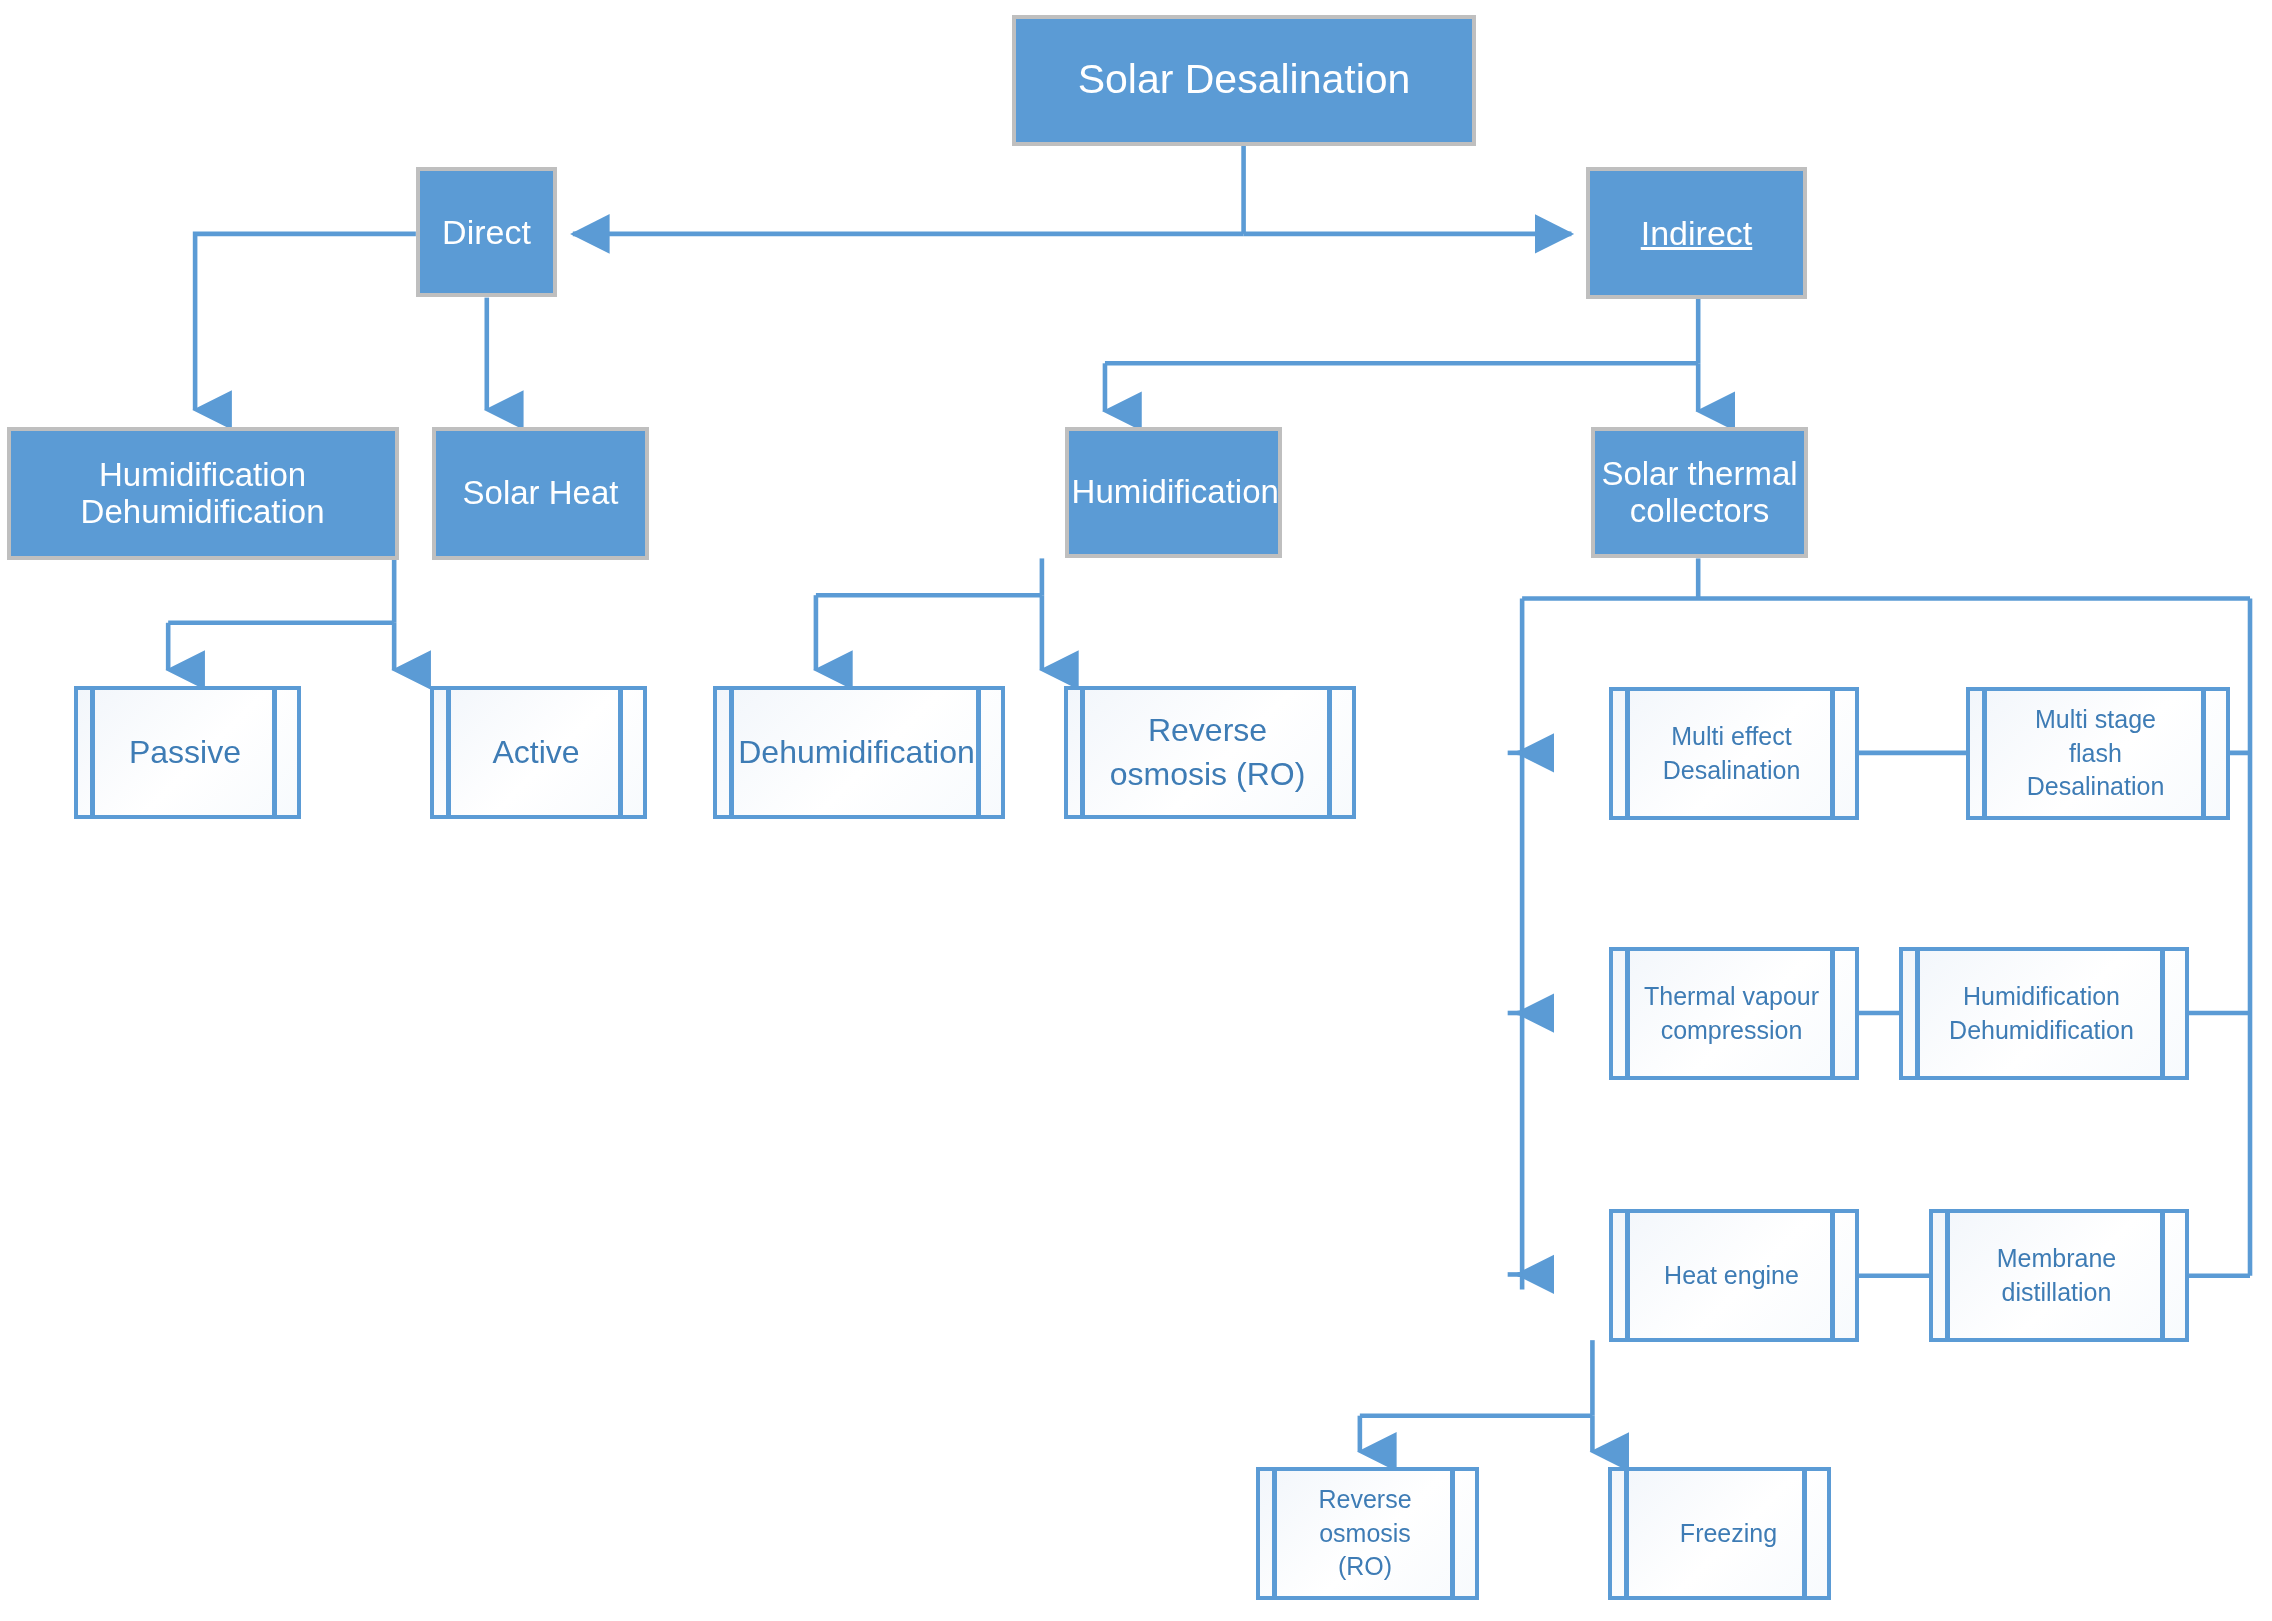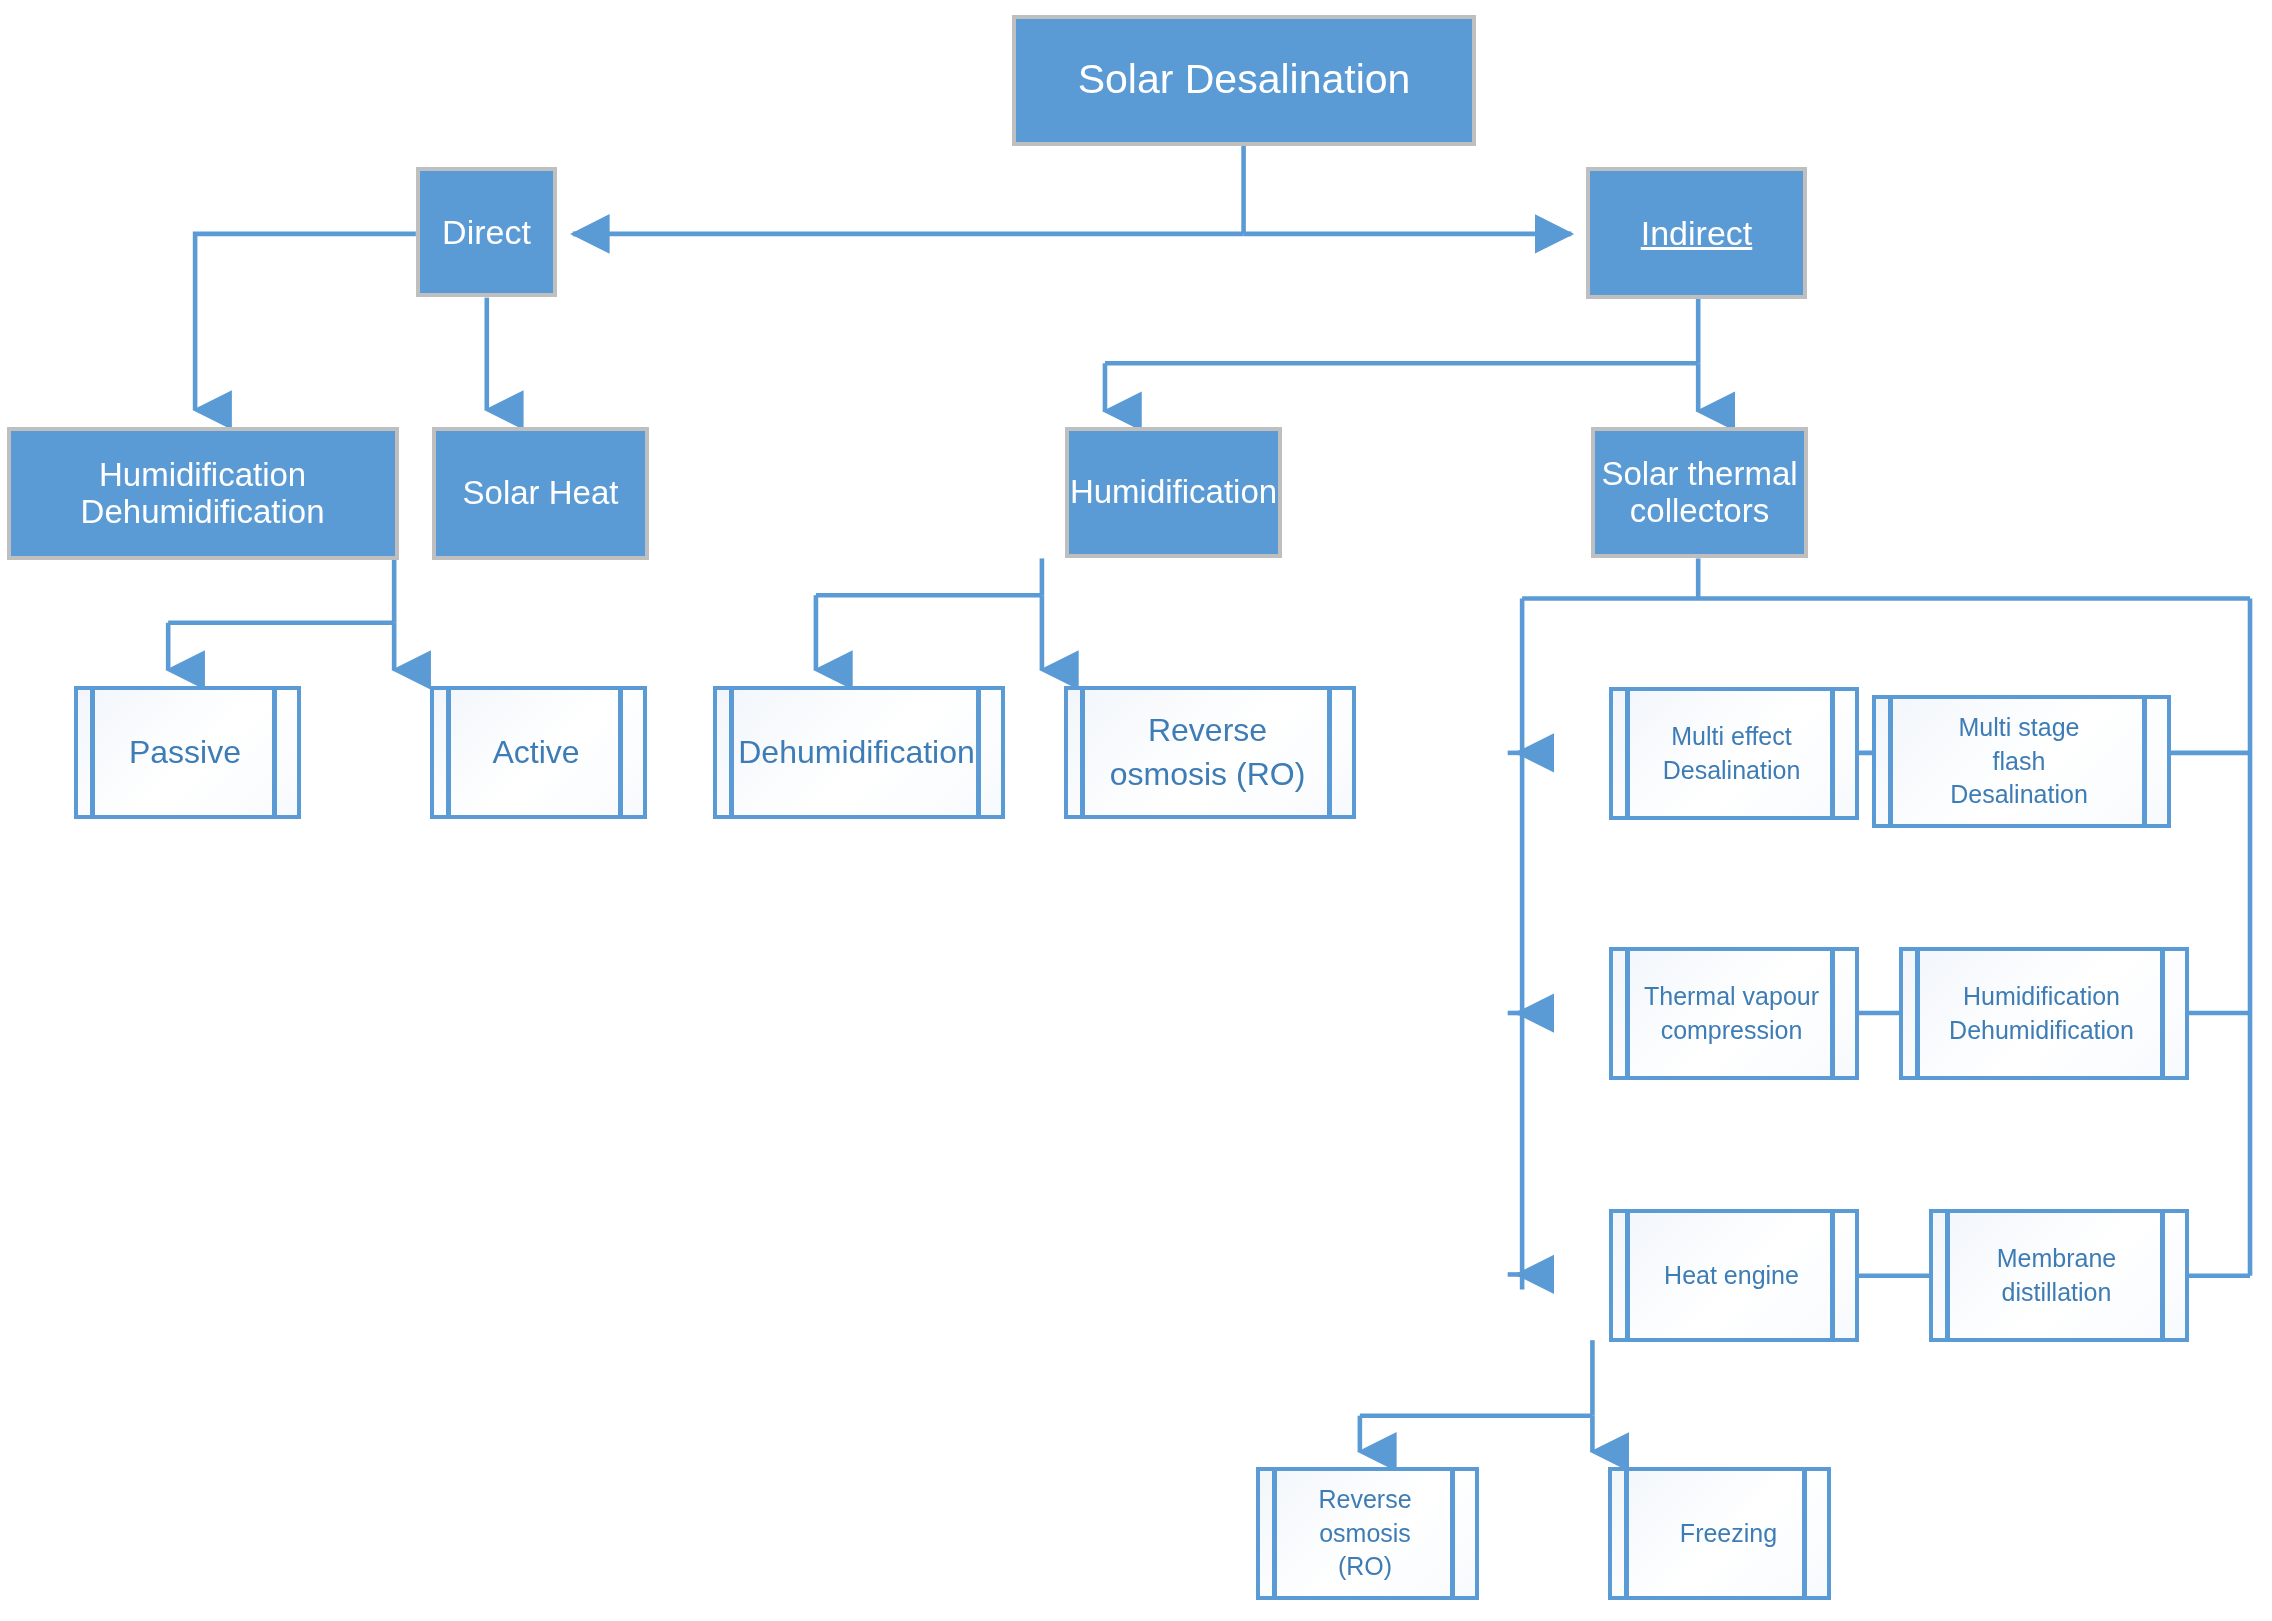--- a/index.html
+++ b/index.html
@@ -6,21 +6,21 @@
   #root{position:relative;width:2273px;height:1622px;background:#ffffff;
         font-family:"Liberation Sans", sans-serif; overflow:hidden;}
   svg.edges{position:absolute;left:0;top:0;width:2273px;height:1622px;pointer-events:none;}
 
   
   .nodeA{
     position:absolute;
     background:#5B9BD5;
     border:4px solid #BFBFBF;
     box-sizing:border-box;
-    display:flex;align-items:center;justify-content:center;
+    display:flex;align-items:center;
     color:#ffffff;
     text-align:center;
     line-height:1.12;
     z-index:3;
   }
   .nodeA .lbl{display:block;width:100%;padding:0 2.6px;}
 
   
   .nodeB{
     position:absolute;
@@ -168,21 +168,21 @@
     </span>
   </div>
 
   <div class="nodeB fs-small" style="left:1609px;top:687px;width:250px;height:133px;">
     <span class="lbl">
       <span>Multi effect</span><br>
       <span>Desalination</span>
     </span>
   </div>
 
-  <div class="nodeB fs-small" style="left:1872px;top:687px;width:299px;height:133px;margin-top:8px;">
+  <div class="nodeB fs-small" style="left:1966px;top:687px;width:264px;height:133px;">
     <span class="lbl">
       <span>Multi stage</span><br>
       <span>flash</span><br>
       <span>Desalination</span>
     </span>
   </div>
 
   <div class="nodeB fs-small" style="left:1609px;top:947px;width:250px;height:133px;">
     <span class="lbl">
       <span>Thermal vapour</span><br>

